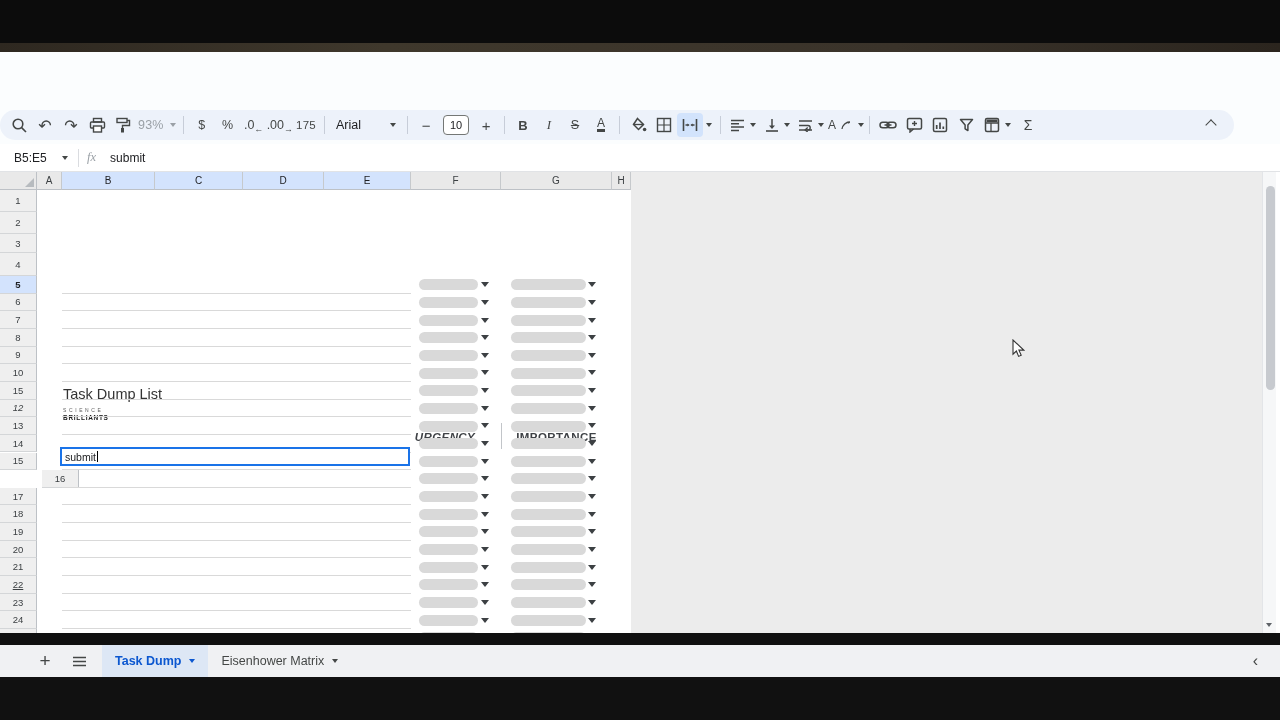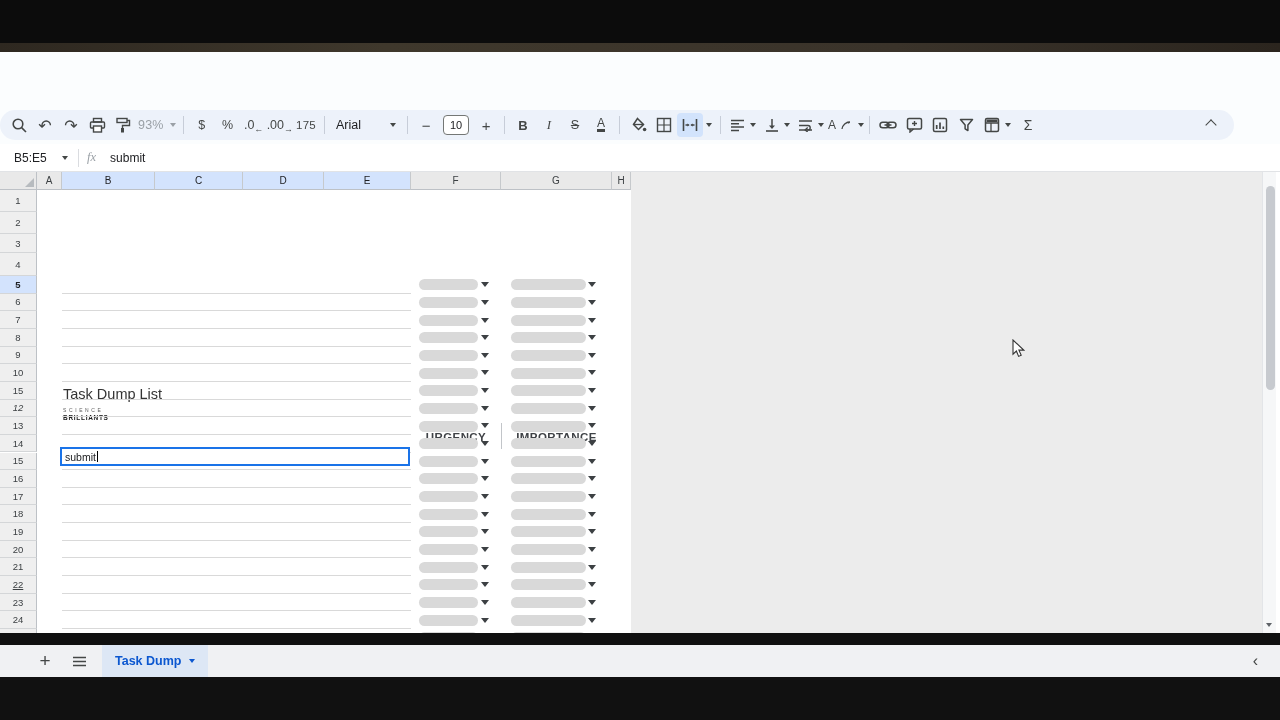--- a/index.html
+++ b/index.html
@@ -367,38 +367,38 @@
         <div class="row-h" style="top: 121.65px; height: 17.65px;">6</div>
         <div class="row-h" style="top: 139.3px; height: 17.65px;">7</div>
         <div class="row-h" style="top: 156.95px; height: 17.65px;">8</div>
         <div class="row-h" style="top: 174.6px; height: 17.65px;">9</div>
         <div class="row-h" style="top: 192.25px; height: 17.65px;">10</div>
         <div class="row-h" style="top: 209.9px; height: 17.65px;">15</div>
         <div class="row-h" style="top: 227.55px; height: 17.65px; font-style: italic;">12</div>
         <div class="row-h" style="top: 245.2px; height: 17.65px;">13</div>
         <div class="row-h" style="top: 262.85px; height: 17.65px;">14</div>
         <div class="row-h" style="top: 280.5px; height: 17.65px;">15</div>
-        <div class="row-h" style="top: 298.15px; height: 17.65px;">16</div>
+        <div class="row-h" style="top: 298.15px; height: 17.65px; margin-left: 42px;">16</div>
         <div class="row-h" style="top: 315.8px; height: 17.65px;">17</div>
         <div class="row-h" style="top: 333.45px; height: 17.65px;">18</div>
         <div class="row-h" style="top: 351.1px; height: 17.65px;">19</div>
         <div class="row-h" style="top: 368.75px; height: 17.65px;">20</div>
         <div class="row-h" style="top: 386.4px; height: 17.65px;">21</div>
         <div class="row-h" style="top: 404.05px; height: 17.65px; text-decoration: underline;">22</div>
         <div class="row-h" style="top: 421.7px; height: 17.65px;">23</div>
         <div class="row-h" style="top: 439.35px; height: 17.65px;">24</div>
         <div class="row-h" style="top: 457px; height: 17.65px;">25</div>
       </div>
 
     <div class="sheet-title">Task Dump List</div>
     <div class="logo">
       <div class="l1">SCIENCE</div>
       <div class="l2">BRILLIANTS</div>
     </div>
-    <div class="colhdr-label" style="left:411px; width:90px;">URGENCY</div>
+    <div class="colhdr-label" style="left:400px; width:90px;font-style:italic;">URGENCY</div>
     <div class="colhdr-label" style="left:501px; width:111px;">IMPORTANCE</div>
     <div class="hdr-div"></div>
 
     <div id="task-rows">
         <div class="task-line" style="top: 120.65px;"></div>
         <div class="chip" style="left: 419px; top: 107.3px; width: 59px;"></div>
         <div class="chip-arrow" style="left: 481px; top: 110.2px;"></div>
         <div class="chip" style="left: 511px; top: 107.3px; width: 75px;"></div>
         <div class="chip-arrow" style="left: 588px; top: 110.2px;"></div>
         <div class="task-line" style="top: 138.3px;"></div>
@@ -516,20 +516,24 @@
     <span class="tab-plus">+</span>
     <span class="tab-burger">
       <svg class="ic" width="15" height="11" viewBox="0 0 15 11">
           <path d="M1 1.5 h13 M1 5.5 h13 M1 9.5 h13" stroke="#444746" stroke-width="1.7"></path>
         </svg>
     </span>
     <span class="tab active">
       <span>Task Dump</span>
       <span class="caret sm blue"></span>
     </span>
+    <span class="tab">
+      <span>Eisenhower Matrix</span>
+      <span class="caret sm"></span>
+    </span>
     <span class="tab-collapse">‹</span>
   </div>
 
   <div class="abs mouse-cursor">
     <svg class="ic" width="13" height="19" viewBox="0 0 13 19">
         <path d="M1 1 v14.2 l3.4 -3.2 l2.2 5.4 l2.6 -1.1 l-2.3 -5.2 h4.8 z" fill="#fff" stroke="#333" stroke-width="1.1"></path>
       </svg>
   </div>
 
 </div>

